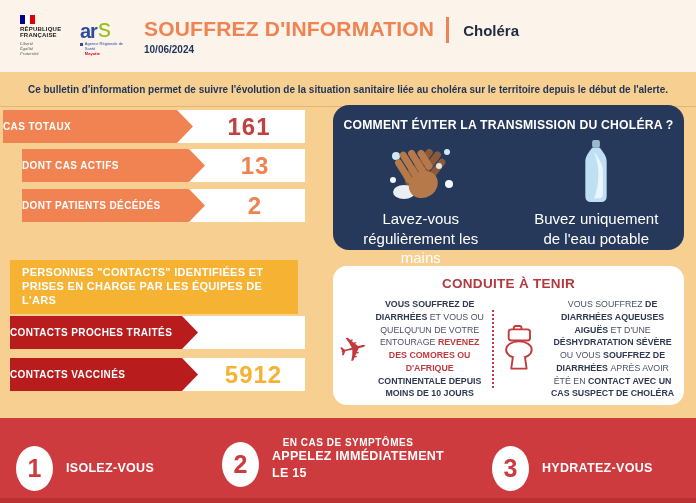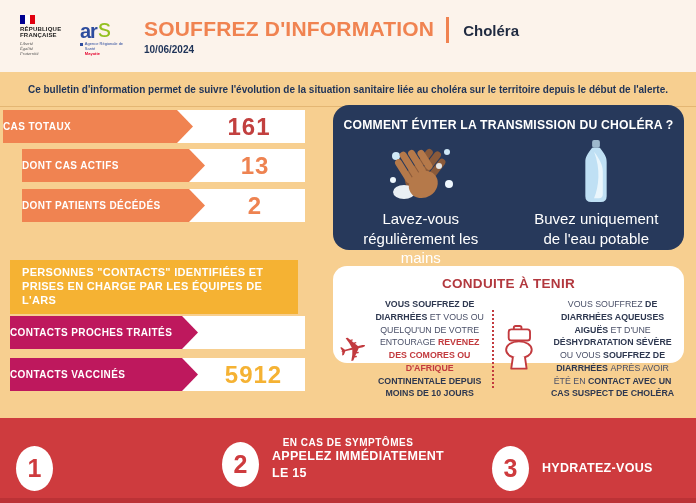--- a/index.html
+++ b/index.html
@@ -34,21 +34,21 @@
          align-items:center;justify-content:center;color:#1E3358;font-weight:bold;
          font-size:10px;border-bottom:1px solid rgba(205,150,80,.45);padding:0 4px;
          box-sizing:border-box;text-align:center;}
 
   
   .srow{position:absolute;height:33px;background:#fff;}
   .arrow{position:absolute;left:0;top:0;height:100%;display:flex;align-items:center;
          box-sizing:border-box;
          clip-path:polygon(0 0,calc(100% - 16px) 0,100% 50%,calc(100% - 16px) 100%,0 100%);}
   .arrow.o{background:#F08351;}
-  .arrow.g{background:#be185d;}
+  .arrow.g{background:#b91c1c;}
   .alabel{color:#fff;font-weight:bold;font-size:10px;letter-spacing:.4px;white-space:nowrap;}
   .num{position:absolute;top:0;right:0;height:100%;display:flex;align-items:center;
        justify-content:center;font-weight:bold;font-size:24px;letter-spacing:1px;}
   .num.dark-red{color:#C2403F;}
   .num.orange{color:#EE8351;}
   .num.gold{color:#F5B233;}
 
   .contacts-header{position:absolute;left:10px;top:260px;width:288px;background:#F5B233;
                    color:#fff;font-weight:bold;font-size:11px;line-height:1.25;
                    padding:6px 12px 7px;box-sizing:border-box;letter-spacing:.3px;}
@@ -57,21 +57,21 @@
   .prev{position:absolute;left:333px;top:105px;width:351px;height:145px;
         background:#27395B;border-radius:16px;color:#fff;}
   .prev-title{text-align:center;font-weight:bold;font-size:12.2px;margin-top:13px;
               letter-spacing:.2px;}
   .prev-items{display:flex;margin-top:6px;}
   .prev-item{flex:1;display:flex;flex-direction:column;align-items:center;}
   .icon-box{height:66px;display:flex;align-items:flex-end;justify-content:center;}
   .prev-caption{font-size:15px;text-align:center;line-height:1.3;margin-top:5px;}
 
   
-  .cond{position:absolute;left:333px;top:266px;width:351px;height:97px;
+  .cond{position:absolute;left:333px;top:266px;width:351px;height:139px;
         background:#fff;border-radius:14px;}
   .cond-title{text-align:center;color:#B2383E;font-weight:bold;font-size:13.5px;
               margin-top:10px;letter-spacing:.3px;}
   .cond-body{display:flex;align-items:center;justify-content:center;margin-top:7px;
              padding:0 6px;gap:7px;}
   .cond-text{font-size:8.8px;line-height:1.45;text-align:center;color:#4A5068;}
   .cond-text .b{font-weight:bold;color:#2E3850;}
   .cond-text .rg{color:#4A5068;text-align:right;}
   .cond-text .r{font-weight:bold;color:#C23A3E;}
   .cond-text.left{width:118px;}
@@ -236,20 +236,21 @@
         <span class="rg">VOUS SOUFFREZ </span><span class="b">DE DIARRHÉES AQUEUSES AIGUËS </span><span class="rg">ET D'UNE </span><span class="b">DÉSHYDRATATION SÉVÈRE </span><span class="rg">OU VOUS </span><span class="b">SOUFFREZ DE DIARRHÉES </span><span class="rg">APRÈS AVOIR ÉTÉ EN </span><span class="b">CONTACT AVEC UN CAS SUSPECT DE CHOLÉRA</span>
       </div>
     </div>
   </div>
 
   <div class="sym">
     <div class="sym-title">EN CAS DE SYMPTÔMES</div>
 
     <div class="step" style="left:16px;top:28px;">
       <div class="step-circle">1</div>
+      <div class="step-label">ISOLEZ-VOUS</div>
     </div>
 
     <div class="step" style="left:222px;top:24px;">
       <div class="step-circle">2</div>
       <div class="step-label" style="width:185px;">APPELEZ IMMÉDIATEMENT LE 15</div>
     </div>
 
     <div class="step" style="left:492px;top:28px;">
       <div class="step-circle">3</div>
       <div class="step-label">HYDRATEZ-VOUS</div>

